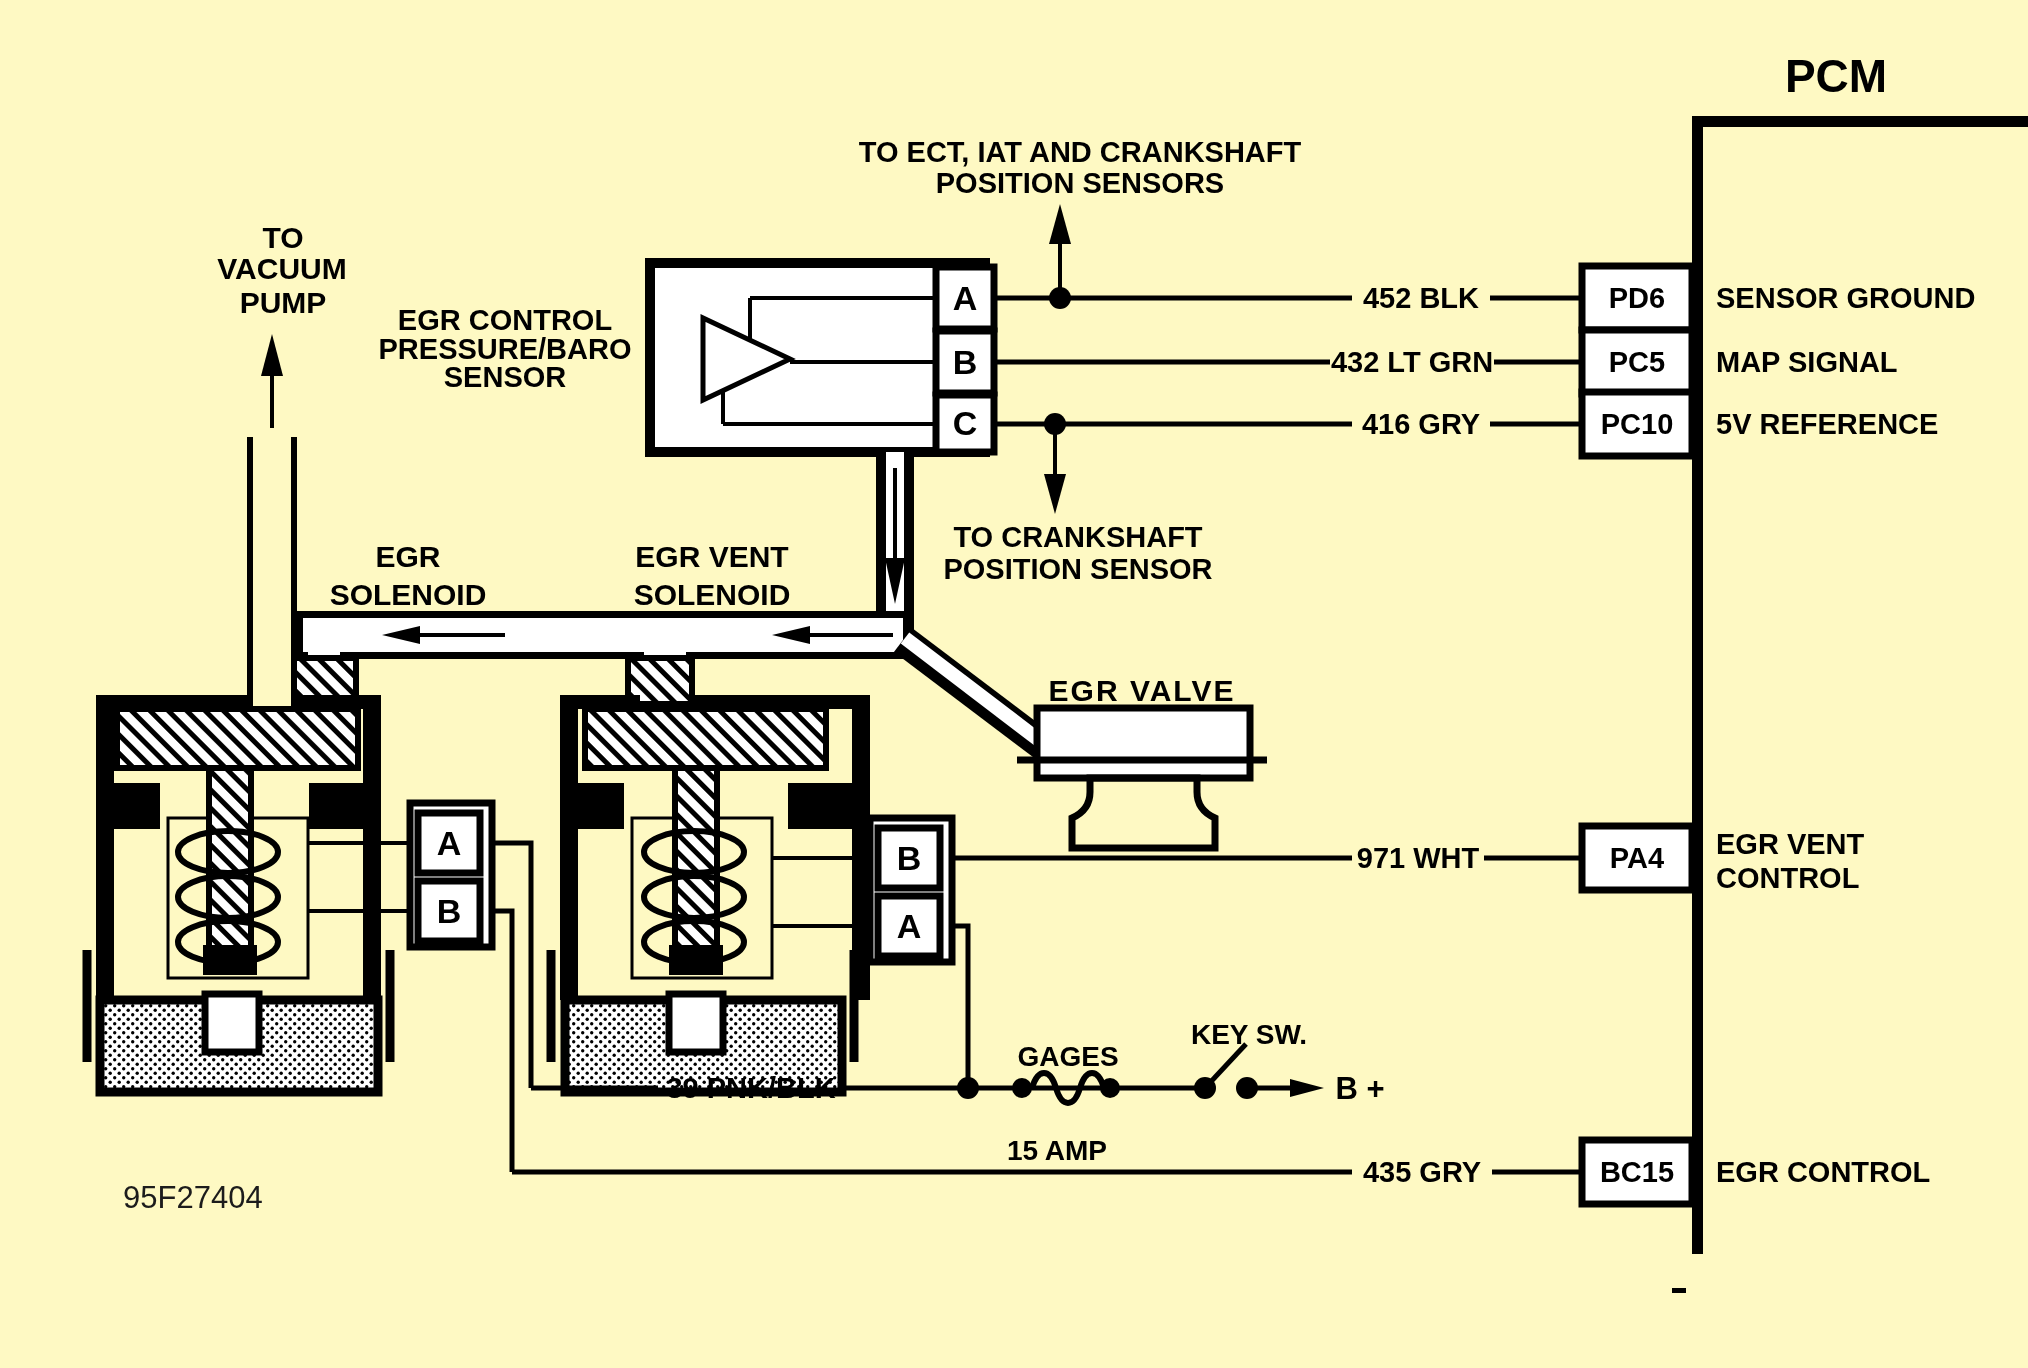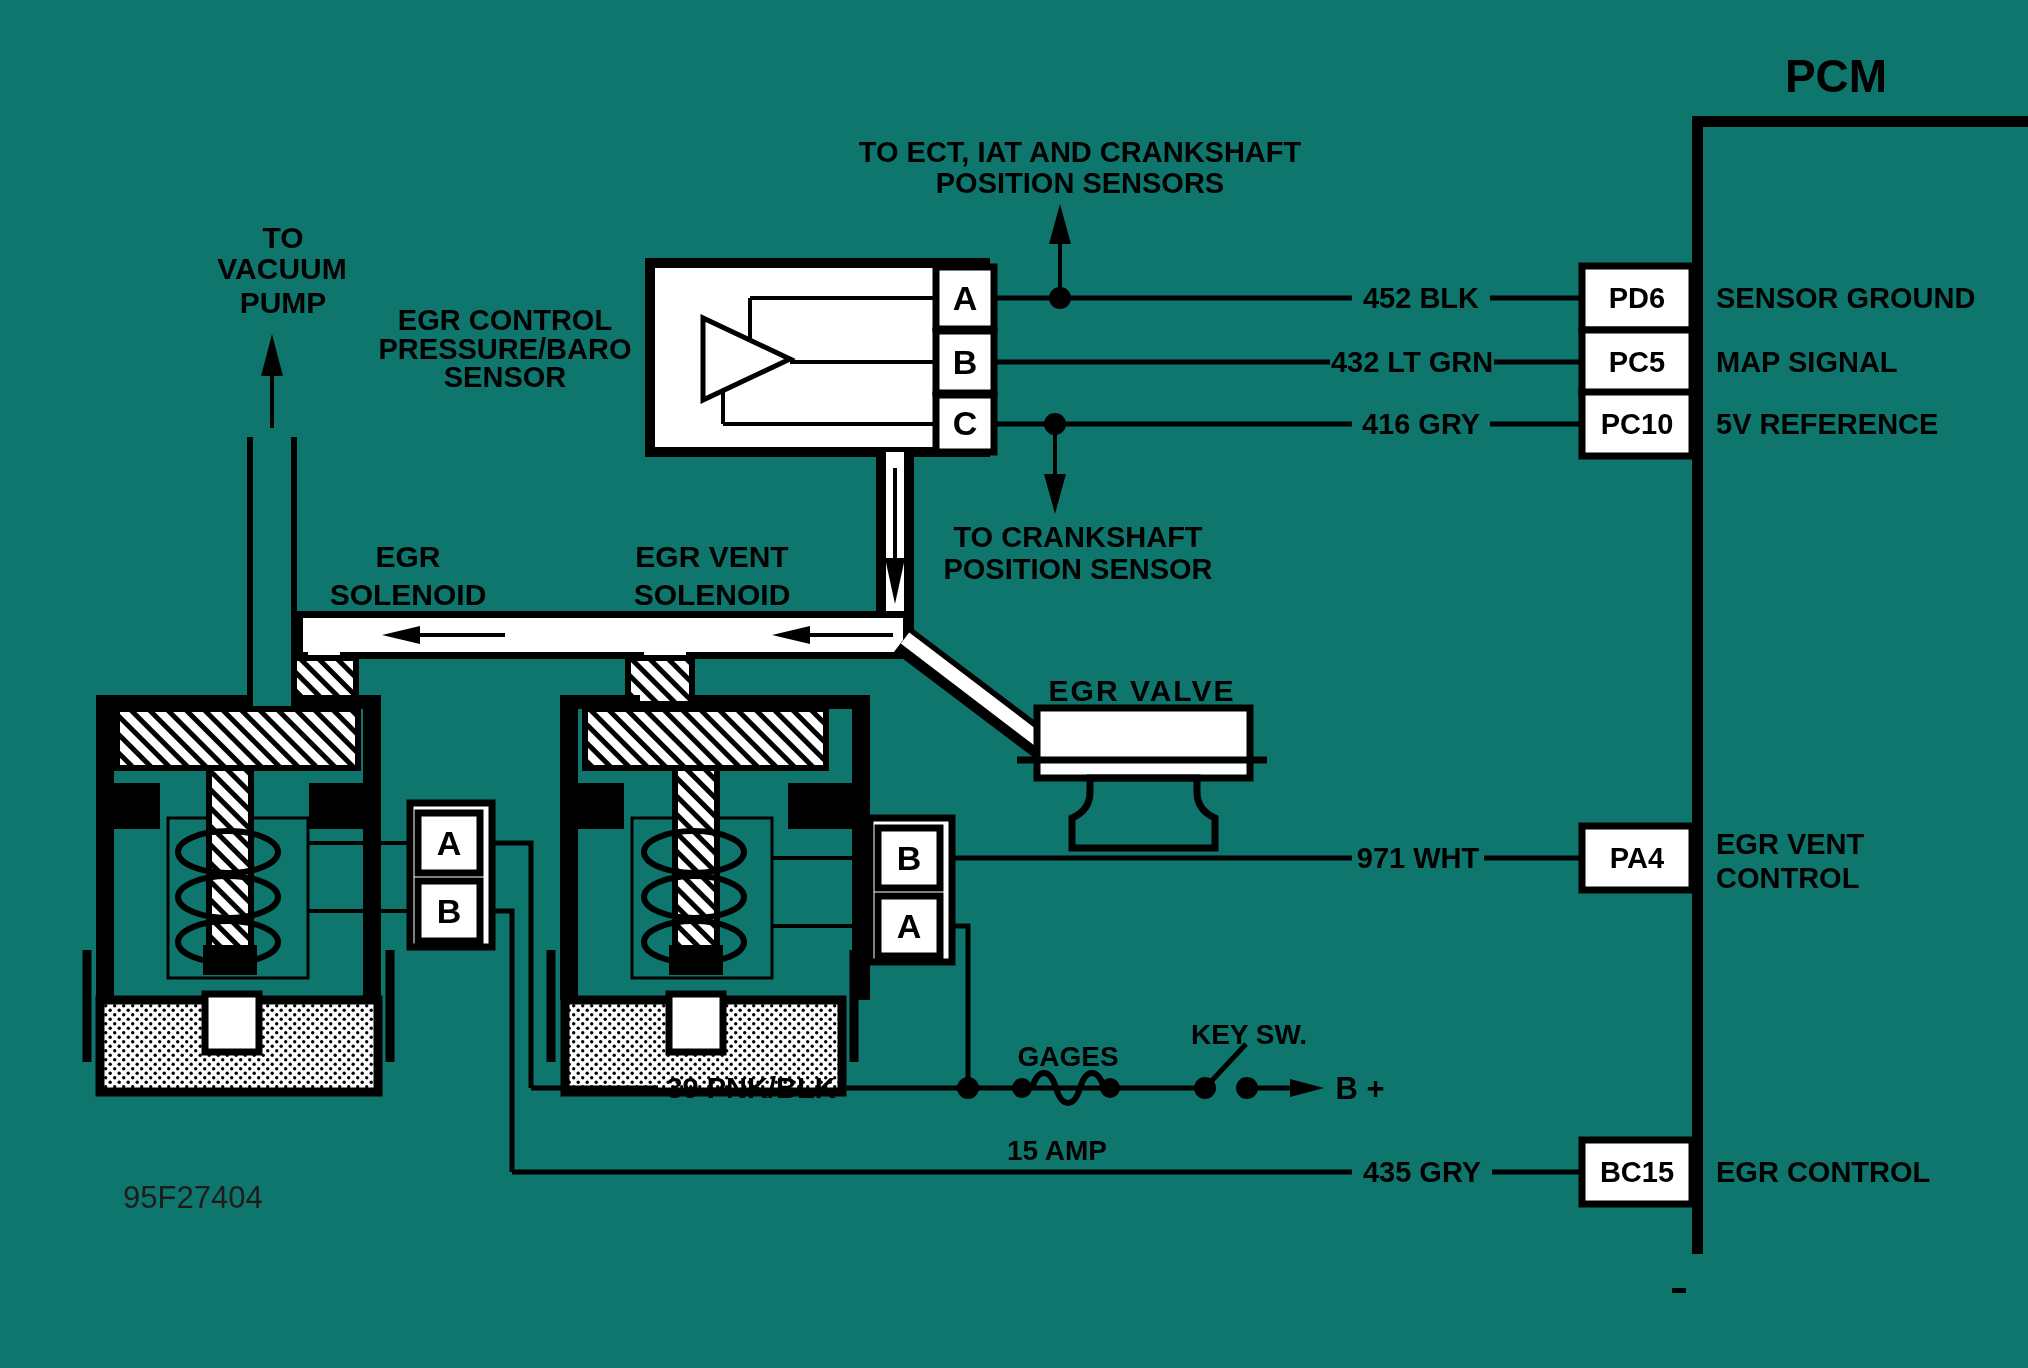--- a/index.html
+++ b/index.html
@@ -1,16 +1,16 @@
 <!DOCTYPE html>
 <html><head>
 <meta charset="utf-8">
 <style>
   html,body{margin:0;padding:0;background:#fff;}
-  #stage{position:relative;width:2028px;height:1368px;background:#0f766e;overflow:hidden;}
+  #stage{position:relative;width:2028px;height:1368px;background:#fef9c3;overflow:hidden;}
   svg{display:block;}
   svg text{font-family:"Liberation Sans",sans-serif;font-weight:700;fill:#000;dominant-baseline:central;}
   .tc{text-anchor:middle}
   .tl{text-anchor:start}
   .f46{font-size:46px}
   .f31{font-size:31px}
   .f30{font-size:30px}
   .f29{font-size:29px}
   .f28{font-size:28px}
   .f34{font-size:34px}

